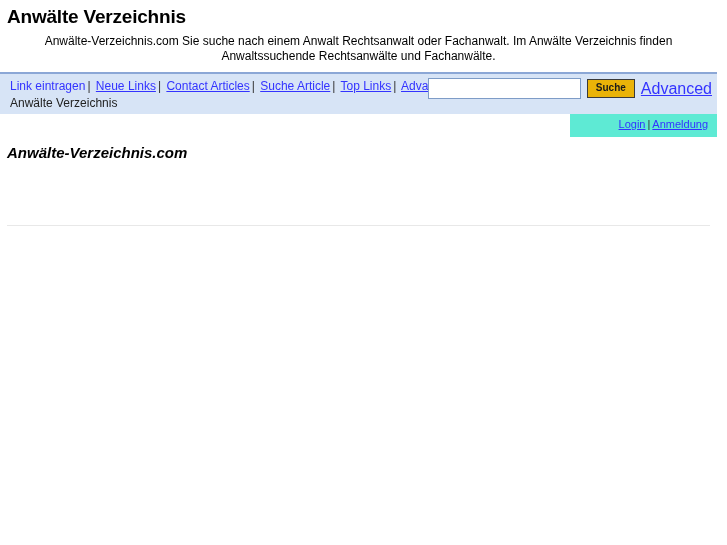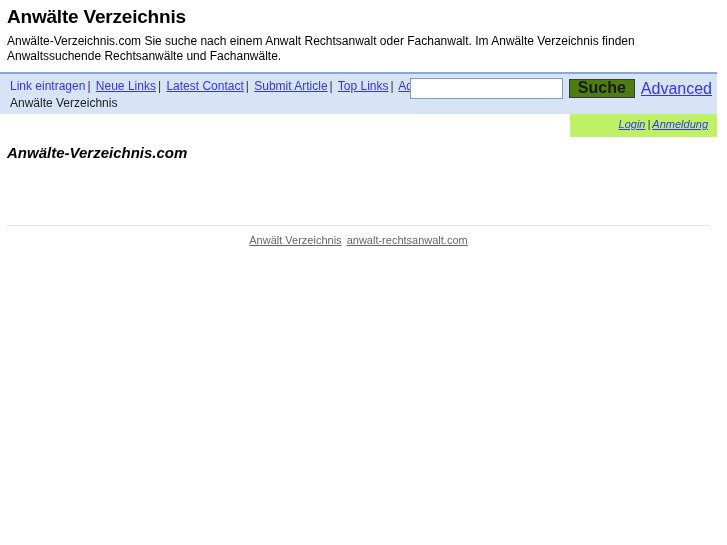--- a/index.html
+++ b/index.html
@@ -27,20 +27,21 @@
     margin: 0;
     padding: 6px 0 0 7px;
     letter-spacing: -0.2px;
   }
   .site-desc {
     padding: 6px 7px 0 7px;
     font-size: 12px;
     line-height: 15px;
     color: #000;
     max-width: 706px;
+    text-align: center;
   }
 
   
   .navband {
     margin-top: 8px;
     background: #d7e4f6;
     border-top: 2px solid #8ba7d6;
     position: relative;
     height: 42px;
     box-sizing: border-box;
@@ -98,42 +99,41 @@
     height: 15px;
     border: 1px solid #7e9cc7;
     background: #ffffff;
     font-family: "Liberation Sans", sans-serif;
     font-size: 11px;
     padding: 2px 3px;
     outline: none;
     box-sizing: content-box;
   }
   .search-btn {
-    background: #4d7c0f;
+    background: #eab308;
     border: 1px solid #3a3a3a;
     color: #1a1a1a;
     font-family: "Liberation Sans", sans-serif;
-    font-size: 16px;
+    font-size: 10px;
     font-weight: bold;
     padding: 1px 8px 2px 8px;
     cursor: pointer;
     line-height: 14px;
   }
   .advanced-link {
     color: #3333ff;
     text-decoration: underline;
     font-size: 16px;
   }
 
   
   .loginband {
     position: relative;
-    background: #bef264;
+    background: #5eead4;
     height: 23px;
-    font-style: italic;
   }
   .loginband .whitebox {
     position: absolute;
     left: 0;
     top: 0;
     width: 570px;
     height: 23px;
     background: #ffffff;
   }
   .login-links {
@@ -186,22 +186,22 @@
 
   <h1 class="site-title">Anwälte Verzeichnis</h1>
 
   <div class="site-desc">Anwälte-Verzeichnis.com Sie suche nach einem Anwalt Rechtsanwalt oder Fachanwalt. Im Anwälte Verzeichnis finden Anwaltssuchende Rechtsanwälte und Fachanwälte.</div>
 
   <div class="navband">
 
     <div class="navrow">
       <a href="#" class="current">Link eintragen</a><span class="navsep">|</span>
       <a href="#">Neue Links</a><span class="navsep">|</span>
-      <a href="#">Latest Contact</a><span class="navsep">|</span>
-      <a href="#">Submit Article</a><span class="navsep">|</span>
+      <a href="#">Contact Articles</a><span class="navsep">|</span>
+      <a href="#">Suche Article</a><span class="navsep">|</span>
       <a href="#">Top Links</a><span class="navsep">|</span>
       <a href="#">Advanced</a><span class="navsep">|</span><span class="xml-badge">XML</span>
     </div>
 
     <div class="breadcrumb">Anwälte Verzeichnis</div>
 
     <div class="searchbox">
       <input class="search-input" type="text" placeholder="" style="">
       <button class="search-btn">Suche</button>
       <a href="#" class="advanced-link">Advanced</a>
@@ -215,18 +215,14 @@
       <a href="#">Login</a><span class="navsep">|</span><a href="#">Anmeldung</a>
     </div>
   </div>
 
   <div class="domain-line">Anwälte-Verzeichnis.com</div>
 
   <div class="content-area"></div>
 
   <div class="footer-rule"></div>
 
-  <div class="footer">
-    <a href="#">Anwält Verzeichnis</a>
-    <a href="#">anwalt-rechtsanwalt.com</a>
-  </div>
 
 </div>
 
 </body></html>

